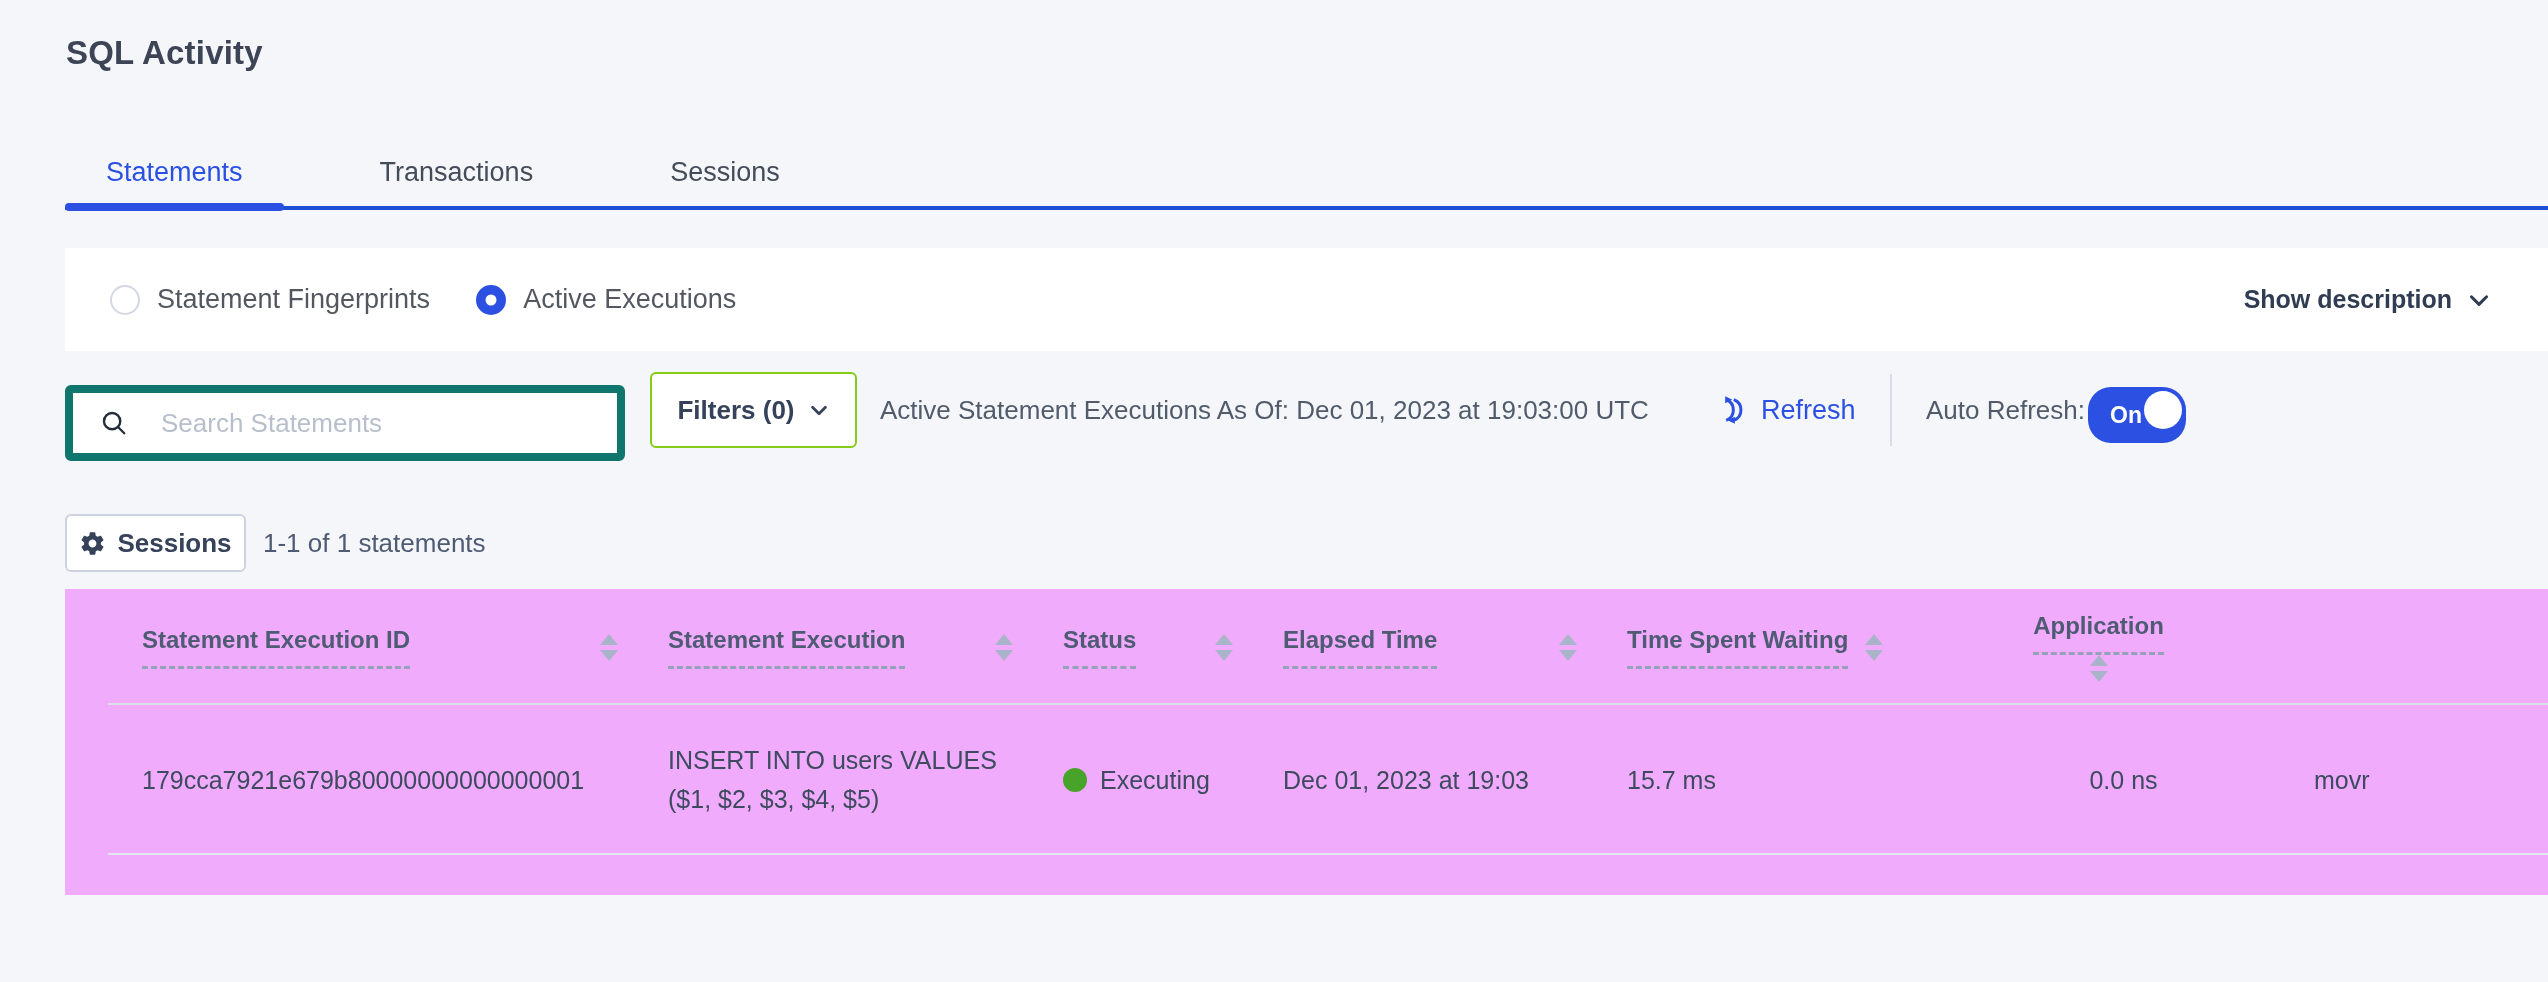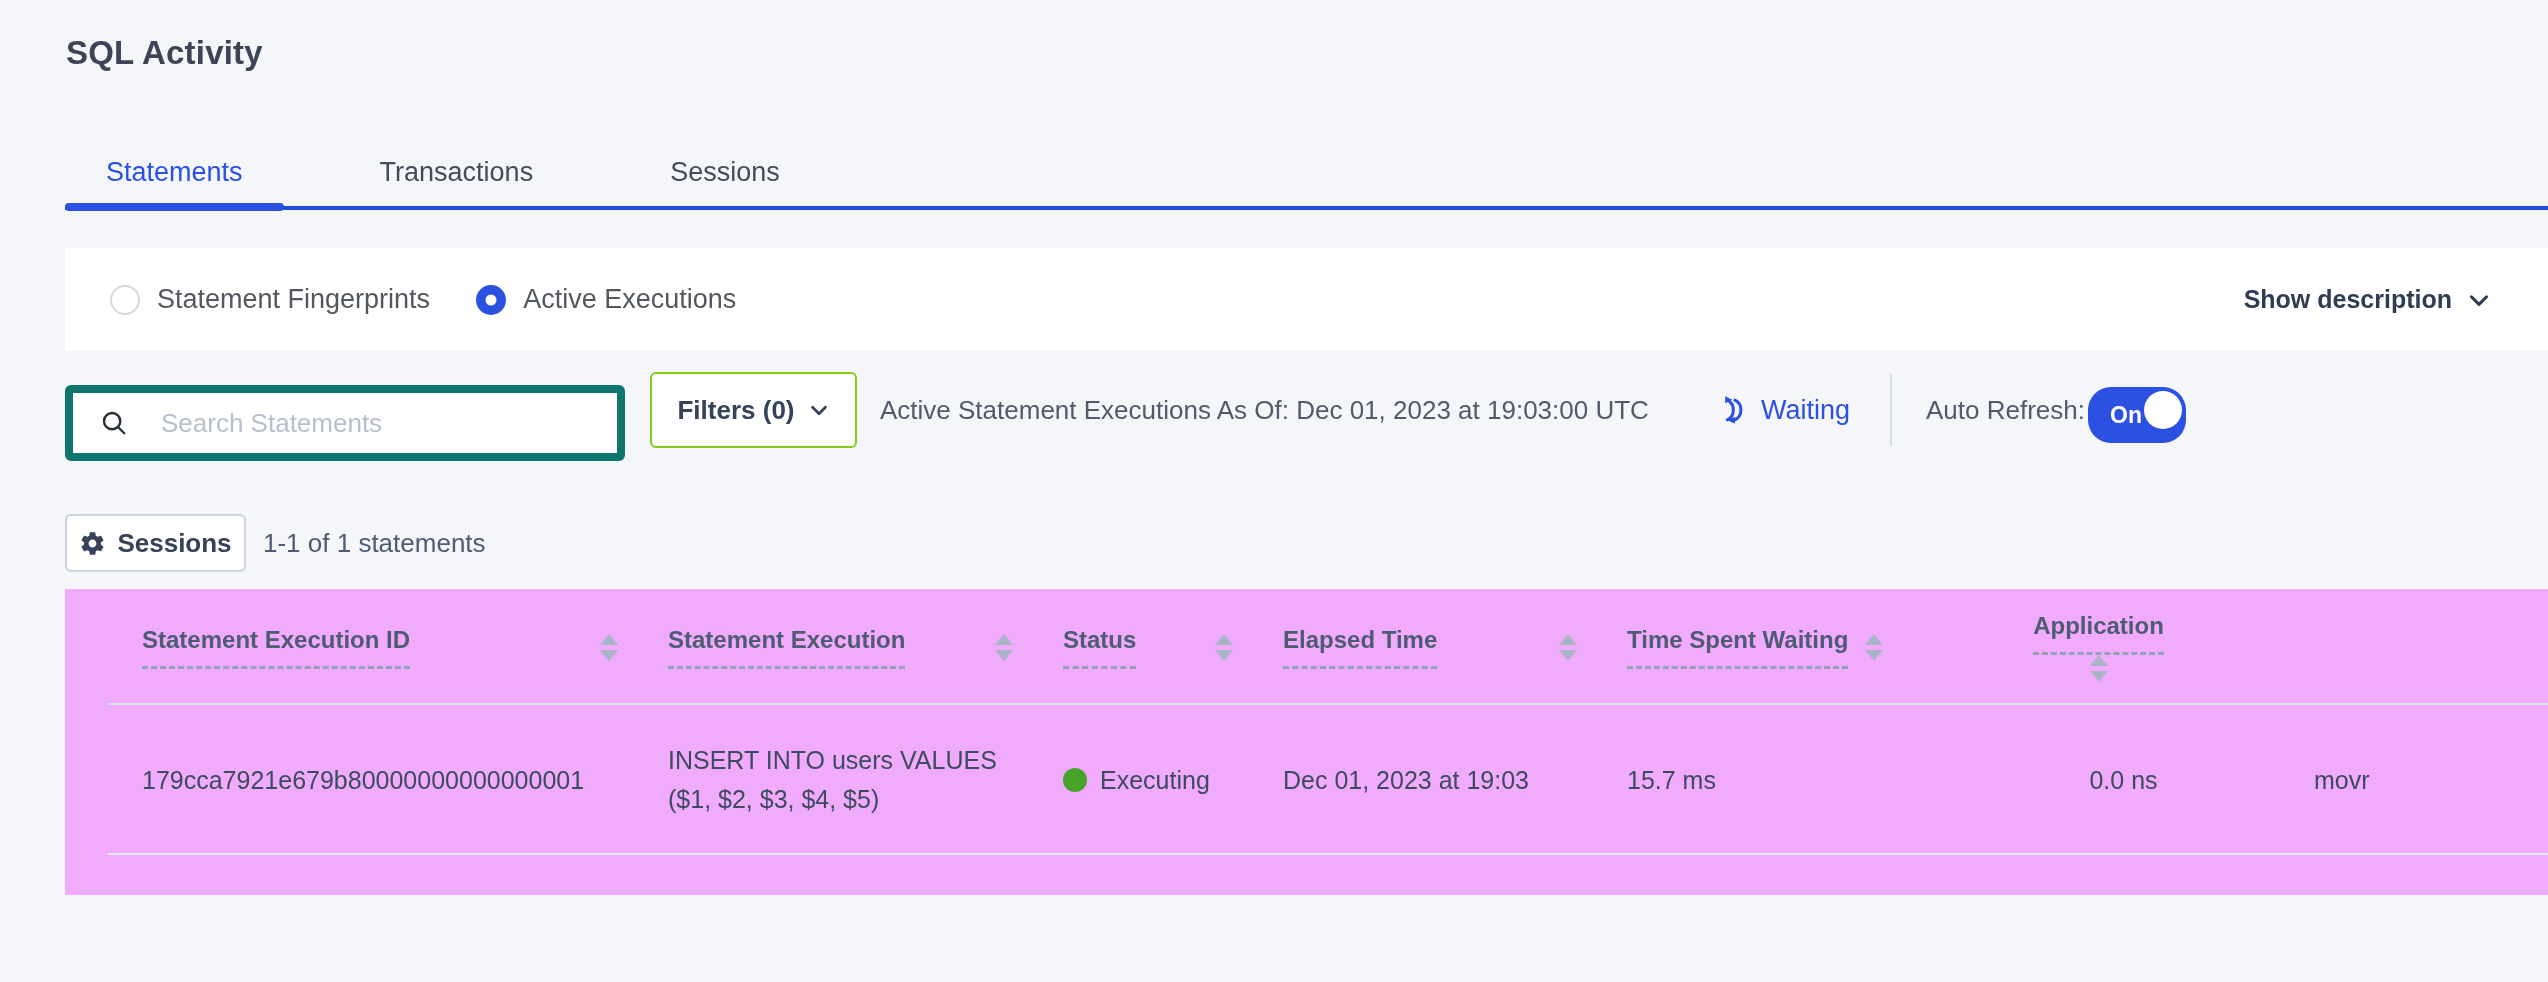--- a/index.html
+++ b/index.html
@@ -224,21 +224,21 @@
 
   <div class="refresh-link">
     <span class="icon">
       <svg width="36" height="36" viewBox="0 0 36 36">
         <path d="M14.2 28.3 A 11 11 0 0 0 14.2 7.7" fill="none" stroke="#2b50e2" stroke-width="3"></path>
         <polygon points="13.2,4.3 20.4,7.7 13.2,11.2" fill="#2b50e2"></polygon>
         <path d="M21.8 7.7 A 11 11 0 0 1 21.8 28.3" fill="none" stroke="#2b50e2" stroke-width="3"></path>
         <polygon points="22.8,24.8 15.6,28.3 22.8,31.7" fill="#2b50e2"></polygon>
       </svg>
     </span>
-    <span>Waiting</span>
+    <span>Refresh</span>
   </div>
 
   <div class="toolbar-divider"></div>
 
   <div class="autorefresh-label">Auto Refresh:</div>
 
   <div class="toggle">
     <span class="toggle-text">On</span>
     <span class="knob"></span>
   </div>

